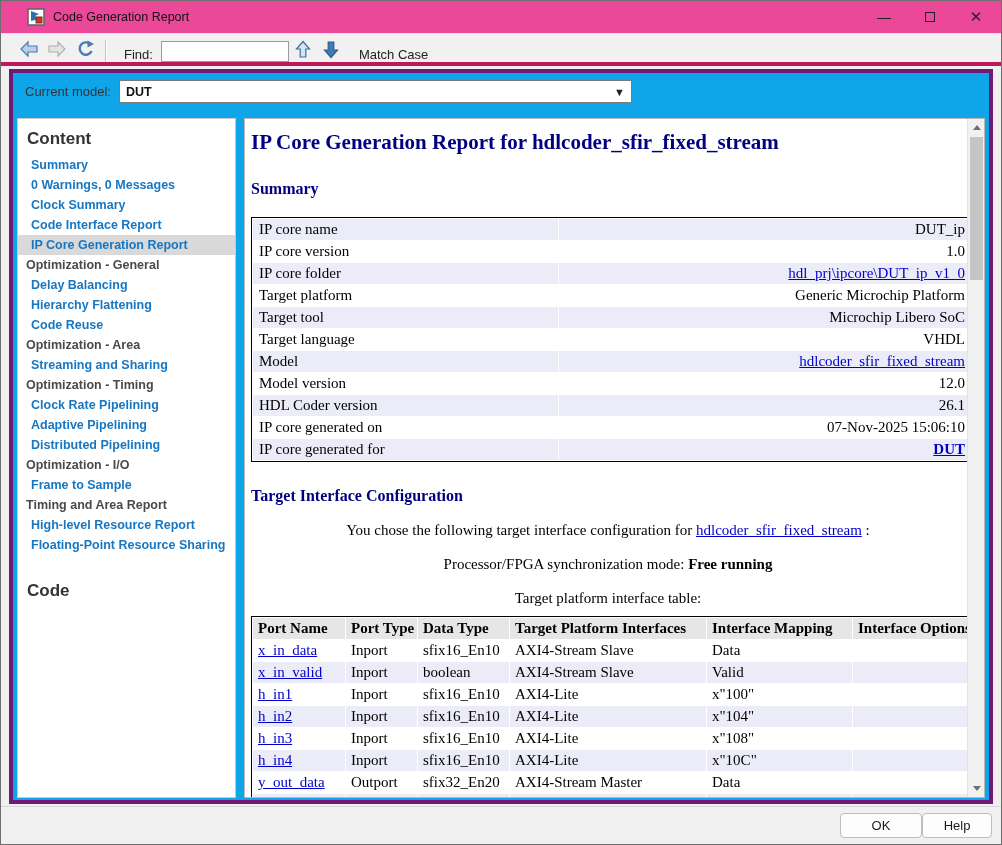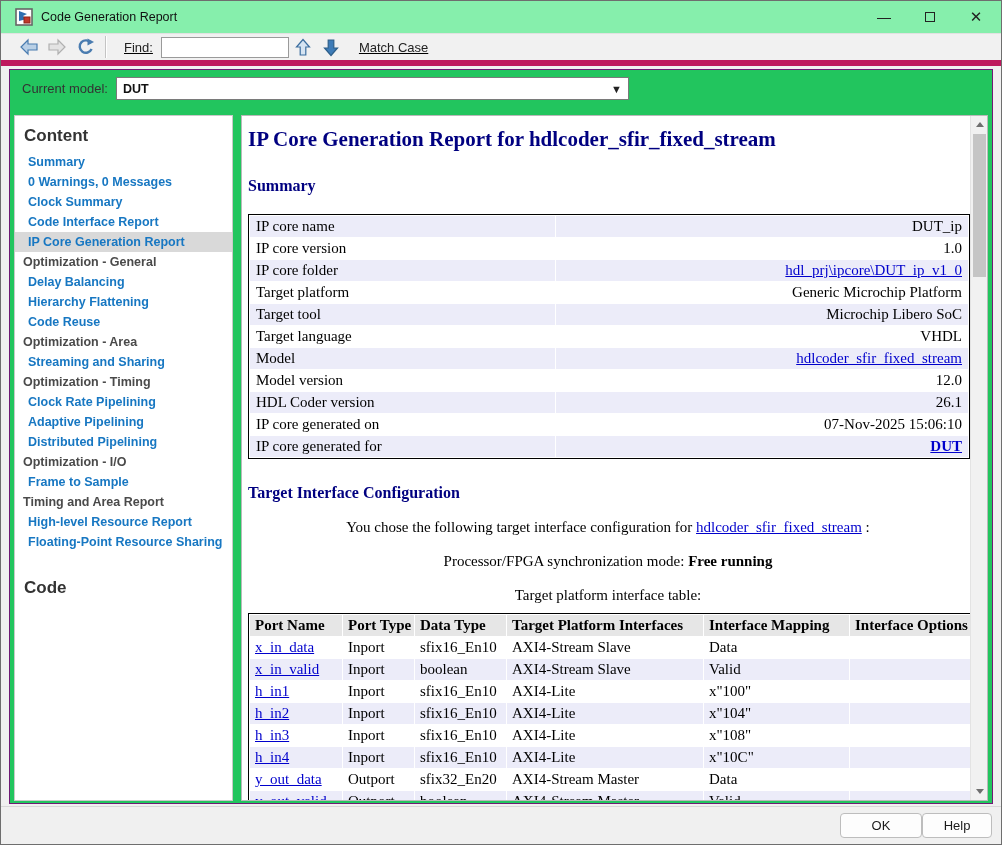--- a/index.html
+++ b/index.html
@@ -3,40 +3,40 @@
 <meta charset="utf-8">
 <style>
   * { margin:0; padding:0; box-sizing:border-box; }
   html,body { width:1002px; height:845px; }
   body { font-family:"Liberation Sans", sans-serif; background:#fff; }
 
   .window { width:1002px; height:845px; border:1px solid #6e6e6e; background:#f0f0f0;
             display:flex; flex-direction:column; overflow:hidden; }
 
   
-  .titlebar { height:32px; display:flex; align-items:center; padding-left:14px; background:#86efac; }
+  .titlebar { height:32px; display:flex; align-items:center; padding-left:26px; background:#ec4899; }
   .titlebar .appicon { width:18px; height:18px; margin-right:8px; flex:0 0 auto; }
   .titlebar .title { font-size:12.5px; color:#111; }
   .titlebar .spacer { flex:1; }
   .wbtn { width:46px; height:32px; display:flex; align-items:center; justify-content:center;
           font-size:14px; color:#222; cursor:default; }
   .wbtn .maxbox { width:10px; height:10px; border:1.4px solid #222; }
   .wbtn.close { font-size:15px; margin-right:2px; }
 
   
-  .toolbar { height:33px; background:#f1f1f1; border-top:1px solid #e2e2e2; border-bottom:6px solid #be185d;
-             display:flex; align-items:center; padding-left:14px;text-decoration:underline; }
+  .toolbar { height:33px; background:#f1f1f1; border-top:1px solid #e2e2e2; border-bottom:4px solid #be185d;
+             display:flex; align-items:flex-end; padding-left:14px; }
   .tbtn { width:28px; height:26px; display:flex; align-items:center; justify-content:center; }
   .tsep { width:1px; height:22px; background:#c4c4c4; margin:0 8px 0 6px; box-shadow:1px 0 0 #fff; }
   .findlabel { font-size:13px; color:#222; margin:0 8px 0 10px; }
   .findinput { width:128px; height:21px; border:1px solid #9a9a9a; background:#fff; font-size:12px; padding:0 4px; }
   .matchcase { font-size:13px; color:#222; margin-left:14px; }
 
   
-  .browser { flex:1; margin:3px 8px 2px 8px; border:1px solid #701a75; background:#22c55e;
+  .browser { flex:1; margin:3px 8px 2px 8px; border:4px solid #701a75; background:#0ea5e9;
              display:flex; flex-direction:column; min-height:0; }
   .modelrow { height:37px; display:flex; align-items:center; padding-left:12px; flex:0 0 auto; }
   .modelrow .mlabel { font-size:13px; color:#333; margin-right:8px; }
   .combobox { width:513px; height:23px; border:1px solid #7a7a7a; background:#fff; display:flex;
               align-items:center; padding:0 6px; }
   .combobox .cval { font-size:12.5px; font-weight:bold; color:#111; flex:1; }
   .combobox .caret { font-size:11px; color:#222; }
 
   .panels { flex:1; display:flex; padding:8px 4px 2px 4px; gap:8px; min-height:0; }
 

